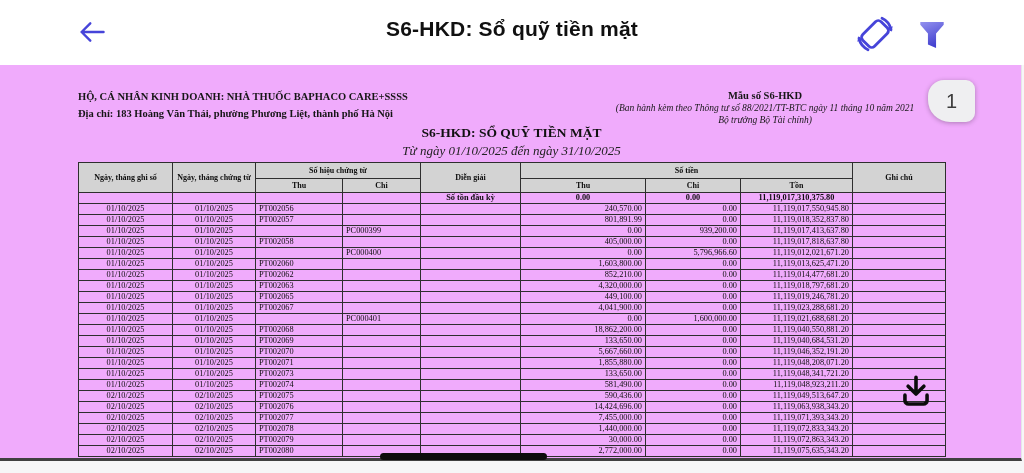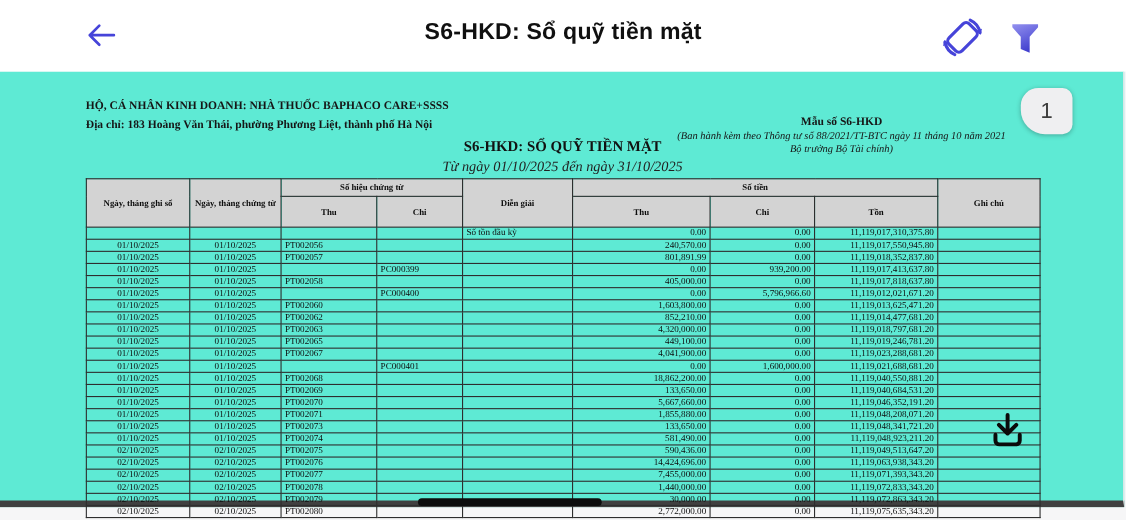--- a/index.html
+++ b/index.html
@@ -8,48 +8,48 @@
 
   
   #app-bar { position:absolute; left:0; top:0; width:1024px; height:65px; background:#ffffff; z-index:5; }
   .back-btn { position:absolute; left:72px; top:18px; width:40px; height:30px; cursor:pointer; background:none; border:none; }
   .app-title { position:absolute; left:0; top:17px; width:100%; text-align:center;
                font-size:21px; font-weight:bold; color:#101010; letter-spacing:.2px; }
   .rotate-btn { position:absolute; left:852px; top:14px; width:46px; height:42px; background:none; border:none; cursor:pointer; }
   .filter-btn { position:absolute; left:912px; top:18px; width:40px; height:36px; background:none; border:none; cursor:pointer; }
 
   
-  #page { position:absolute; left:0; top:65px; width:1022px; height:396px; background:#5eead4;
-          border-right:1px solid #e6e6e8; border-bottom:6px solid #404040; }
+  #page { position:absolute; left:0; top:65px; width:1022px; height:396px; background:#f0abfc;
+          border-right:1px solid #e6e6e8; border-bottom:3px solid #404040; }
 
   .company-block { position:absolute; left:78px; top:23px; color:#161616; }
   .company-line { font-family:"Liberation Serif", serif; font-weight:bold; font-size:10.5px; line-height:17px; white-space:nowrap; }
 
-  .form-block { position:absolute; left:585px; top:40px; width:360px; text-align:center; color:#161616; }
+  .form-block { position:absolute; left:585px; top:24px; width:360px; text-align:center; color:#161616; }
   .form-name { font-family:"Liberation Serif", serif; font-weight:bold; font-size:10.5px; line-height:13px; }
   .form-note { font-family:"Liberation Serif", serif; font-style:italic; font-size:9.5px; line-height:12px; white-space:nowrap;text-align:center; }
 
   .doc-title { position:absolute; left:78px; top:60px; width:867px; text-align:center;
                font-family:"Liberation Serif", serif; font-weight:bold; font-size:13.5px; color:#111; }
   .doc-subtitle { position:absolute; left:78px; top:78px; width:867px; text-align:center;
                font-family:"Liberation Serif", serif; font-style:italic; font-size:13px; color:#222; }
 
   
   #ledger { position:absolute; left:78px; top:97px; width:867px; border-collapse:collapse; table-layout:fixed;
             font-family:"Liberation Serif", serif; color:#0d0d0d; }
   #ledger th, #ledger td { border:1px solid #2e2e2e; overflow:hidden; white-space:nowrap; }
   #ledger { border:1.5px solid #000;padding-left:27px; }
   #ledger th { background:#d3d3d3; font-weight:bold; font-size:8px; text-align:center; padding:0 1px; }
   #ledger thead tr.h1 th { height:16px; }
-  #ledger thead tr.h2 th { height:28px; }
+  #ledger thead tr.h2 th { height:14px; }
   #ledger td { height:11px; font-size:8.3px; line-height:1; padding:0 3px; }
   td.a-c { text-align:center;margin-left:28px; }
   td.a-l { text-align:left; }
   td.a-r { text-align:right; padding-right:5px; }
-  tr.opening td { font-weight:normal; }
+  tr.opening td { font-weight:bold;text-align:center; }
 
   
   .page-badge { position:absolute; left:928px; top:80px; width:47px; height:42px; z-index:6;
                 background:#efeff1; border-radius:16px 9px 9px 22px;
                 box-shadow:0 1px 5px rgba(0,0,0,.28);
                 display:flex; align-items:center; justify-content:center;
                 font-size:20px; color:#3c3c3c; cursor:pointer; border:none; }
   .download-btn { position:absolute; left:896px; top:372px; width:40px; height:42px; z-index:6;
                   background:none; border:none; cursor:pointer; }
   .scroll-indicator { position:absolute; left:380px; top:453px; width:167px; height:7px; z-index:6;

